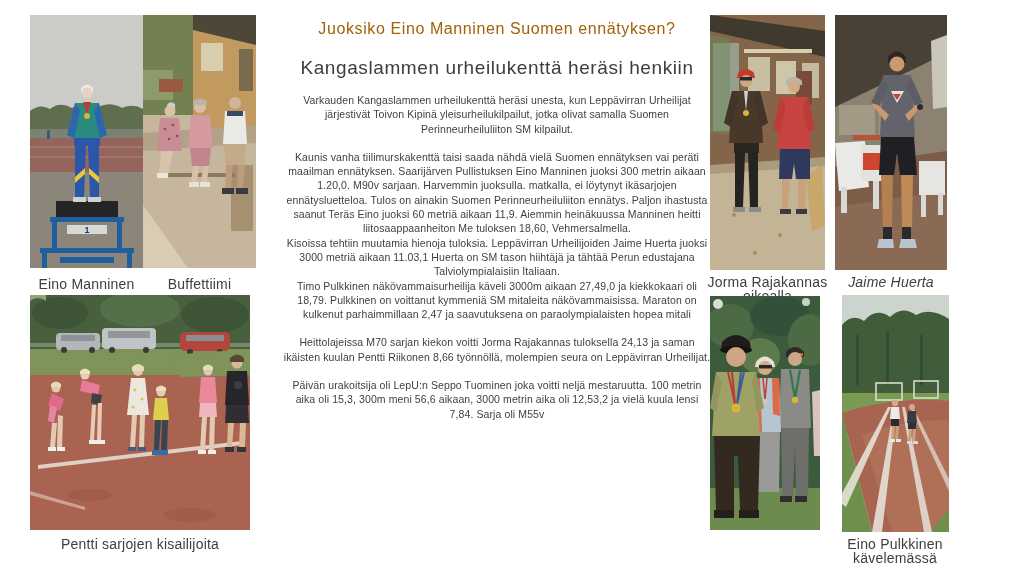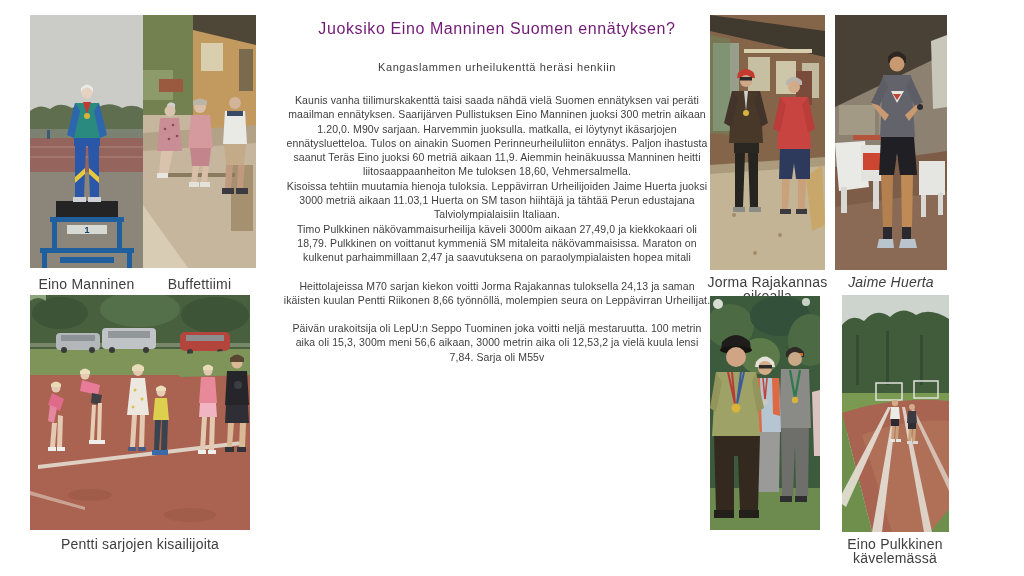--- a/index.html
+++ b/index.html
@@ -8,22 +8,22 @@
     font-family:"Liberation Sans", sans-serif;color:#3e3e3e;
   }
   .page{position:absolute;inset:0;}
   .photo{position:absolute;overflow:hidden;background:#ddd;}
   .photo svg{display:block;width:100%;height:100%;}
   .caption{
     position:absolute;font-size:14px;line-height:13.5px;letter-spacing:0.2px;
     text-align:center;color:#3e3e3e;
   }
   .article{position:absolute;left:283px;top:10px;width:428px;text-align:center;}
-  .title{font-size:16px;line-height:22px;font-weight:400;letter-spacing:0.6px;margin:8px 0 0;color:#701a75;}
-  .subtitle{font-size:11px;line-height:21px;font-weight:400;letter-spacing:0.6px;margin:17px 0 0;color:#3d3d3d;}
+  .title{font-size:16px;line-height:22px;font-weight:400;letter-spacing:0.6px;margin:8px 0 0;color:#a16207;}
+  .subtitle{font-size:19px;line-height:21px;font-weight:400;letter-spacing:0.6px;margin:17px 0 0;color:#3d3d3d;}
   .body{margin-top:15px;}
   .article p{font-size:10.5px;line-height:14.3px;letter-spacing:0.1px;margin:0;color:#3e3e3e;}
   .article p.gap{margin-top:14px;}
 </style>
 </head>
 <body>
 
 <div class="page">
 
   <figure class="photo" style="left:30px;top:15px;width:113px;height:253px;margin:0;">
@@ -194,20 +194,21 @@
       <rect x="195" y="152" width="9" height="5" fill="#33333a"></rect>
       <rect x="207" y="152" width="9" height="5" fill="#33333a"></rect>
     </svg>
   </figure>
   <figcaption class="caption" style="left:30px;top:538px;width:220px;">Pentti sarjojen kisailijoita</figcaption>
 
   <main class="article">
     <h1 class="title">Juoksiko Eino Manninen Suomen ennätyksen?</h1>
     <h2 class="subtitle">Kangaslammen urheilukenttä heräsi henkiin</h2>
     <div class="body">
+      <p>Varkauden Kangaslammen urheilukenttä heräsi unesta, kun Leppävirran Urheilijat järjestivät Toivon Kipinä yleisurheilukilpailut, jotka olivat samalla Suomen Perinneurheiluliiton SM kilpailut.</p>
       <p class="gap">Kaunis vanha tiilimurskakenttä taisi saada nähdä vielä Suomen ennätyksen vai peräti maailman ennätyksen. Saarijärven Pullistuksen Eino Manninen juoksi 300 metrin aikaan 1.20,0. M90v sarjaan. Harvemmin juoksulla. matkalla, ei löytynyt ikäsarjojen ennätysluetteloa. Tulos on ainakin Suomen Perinneurheiluliiton ennätys. Paljon ihastusta saanut Teräs Eino juoksi 60 metriä aikaan 11,9. Aiemmin heinäkuussa Manninen heitti liitosaappaanheiton Me tuloksen 18,60, Vehmersalmella.</p>
       <p>Kisoissa tehtiin muutamia hienoja tuloksia. Leppävirran Urheilijoiden Jaime Huerta juoksi 3000 metriä aikaan 11.03,1 Huerta on SM tason hiihtäjä ja tähtää Perun edustajana Talviolympialaisiin Italiaan.</p>
       <p>Timo Pulkkinen näkövammaisurheilija käveli 3000m aikaan 27,49,0 ja kiekkokaari oli 18,79. Pulkkinen on voittanut kymmeniä SM mitaleita näkövammaisissa. Maraton on kulkenut parhaimmillaan 2,47 ja saavutuksena on paraolympialaisten hopea mitali</p>
       <p class="gap">Heittolajeissa M70 sarjan kiekon voitti Jorma Rajakannas tuloksella 24,13 ja saman ikäisten kuulan Pentti Riikonen 8,66 työnnöllä, molempien seura on Leppävirran Urheilijat.</p>
       <p class="gap">Päivän urakoitsija oli LepU:n Seppo Tuominen joka voitti neljä mestaruutta. 100 metrin aika oli 15,3, 300m meni 56,6 aikaan, 3000 metrin aika oli 12,53,2 ja vielä kuula lensi 7,84. Sarja oli M55v</p>
     </div>
   </main>
 
   <figure class="photo" style="left:710px;top:15px;width:115px;height:255px;margin:0;">
     <svg viewBox="0 0 115 255" xmlns="http://www.w3.org/2000/svg">

